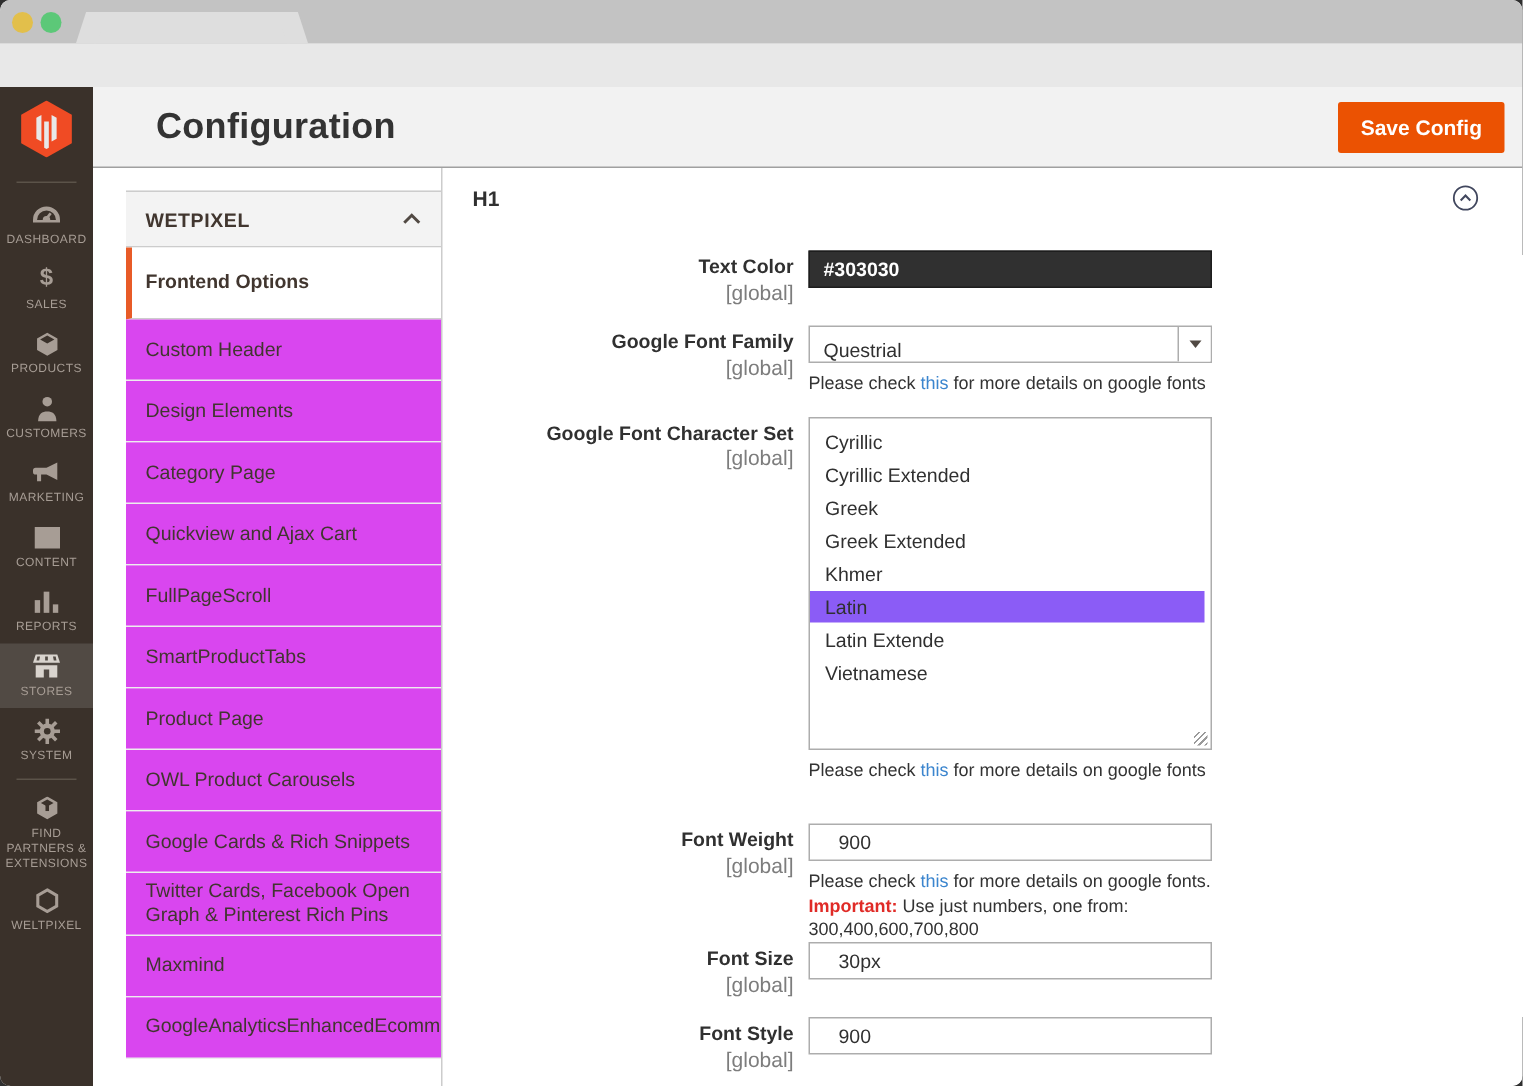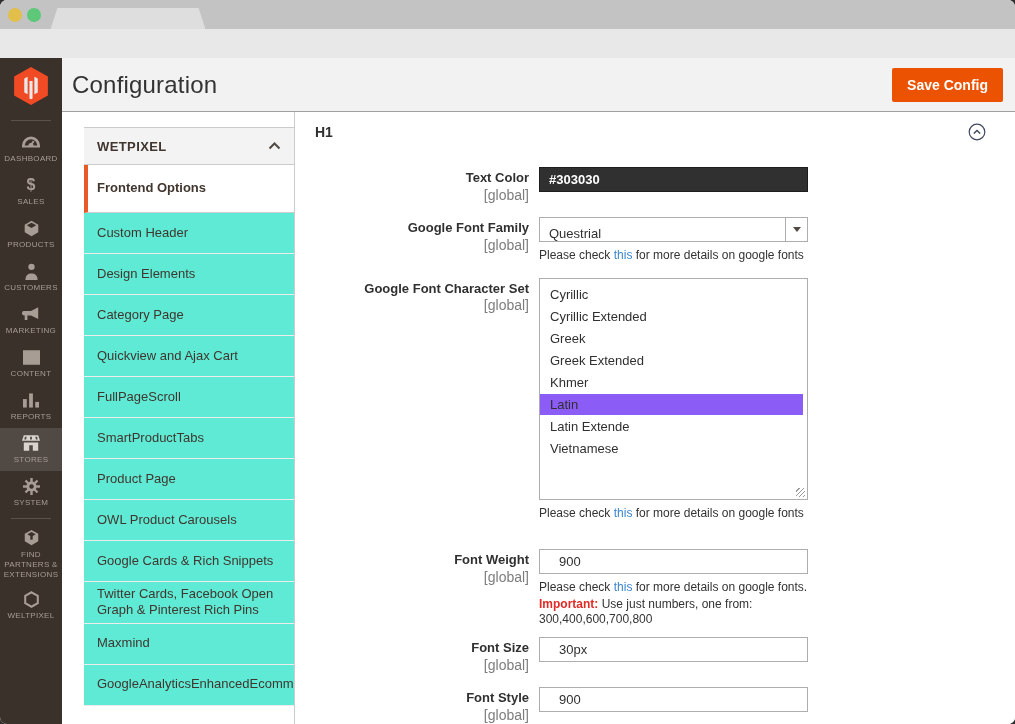--- a/index.html
+++ b/index.html
@@ -48,57 +48,57 @@
   .side-item .dollar { color:#a79d95; font-size:16px; font-weight:700; line-height:16px; }
   .side-label {
     font-size:8px; letter-spacing:.3px; color:#a79d95; text-align:center; line-height:1.25;
   }
   .app-right { flex:1; display:flex; flex-direction:column; min-width:0; }
   
   .page-header {
     height:54px; background:#f2f2f2; border-bottom:1px solid #a0a0a0;
     display:flex; align-items:center; padding:0 12px 0 10px; flex:none;
   }
-  .page-title { font-size:24px; font-weight:400; color:#333; letter-spacing:.2px; }
+  .page-title { font-size:24px; font-weight:700; color:#333; letter-spacing:.2px;margin-left:32px; }
   .save-btn {
     margin-left:auto; background:#eb5202; color:#fff; border:none; border-radius:2px;
     font-family:inherit; font-size:14px; font-weight:700; padding:9px 15px; cursor:pointer;
   }
   
   .content { flex:1; display:flex; background:#fff; overflow:hidden; }
   .config-nav { width:233px; flex:none; padding-left:22px; }
   .nav-inner { border-right:1px solid #ccc; height:100%; display:flex; flex-direction:column; overflow:hidden; }
   .nav-spacer { height:15px; background:#fff; flex:none; }
   .nav-section-header {
     background:#f3f3f3; border-top:1px solid #ccc; border-bottom:1px solid #ccc;
     height:38px; display:flex; align-items:center; padding:4px 13px;
     font-size:13px; font-weight:700; color:#41362f; letter-spacing:.4px; cursor:pointer; flex:none;
   }
   .nav-section-header .chev { margin-left:auto; display:flex; }
   .nav-item {
-    background:#5eead4; min-height:41px; display:flex; align-items:center;
+    background:#d946ef; min-height:41px; display:flex; align-items:center;
     padding:4px 12px 4px 13px; font-size:13px; color:#41362f; line-height:1.25;
     border-bottom:1px solid #ededed; cursor:pointer; flex:none;
   }
   .nav-item.active {
     background:#fff; font-weight:700; min-height:48px;
     border-left:4px solid #e85b27; padding-left:9px; border-bottom:1px solid #ccc;
   }
   
   .form-col { flex:1; padding:11px 10px 0 20px; min-width:0; }
   .section-head { display:flex; align-items:center; }
   .section-title { font-size:14px; font-weight:700; color:#303030; }
   .collapse-btn {
     margin-left:auto; margin-right:19px; background:none; border:none; padding:0;
     cursor:pointer; display:flex;
   }
   .rows { margin-top:26px; }
   .row { display:flex; margin-bottom:14px; }
   .row.charset-row { margin-bottom:28px; }
-  .row.weight-row { margin-bottom:9px; }
+  .row.weight-row { margin-bottom:0; }
   .label-cell { width:214px; flex:none; text-align:right; padding-top:4px; }
   .f-label { font-size:13px; font-weight:700; color:#303030; line-height:1.15; }
   .f-scope { font-size:14px; color:#7d7d7d; margin-top:1px; }
   .field-cell { margin-left:10px; width:269px; flex:none; }
   .text-input {
     width:100%; height:25px; border:1px solid #adadad; background:#fff;
     font-family:inherit; font-size:13px; color:#303030; padding:0 19px;
   }
   .color-input {
     width:100%; height:25px; border:1px solid #1d1d1d; background:#303030;

